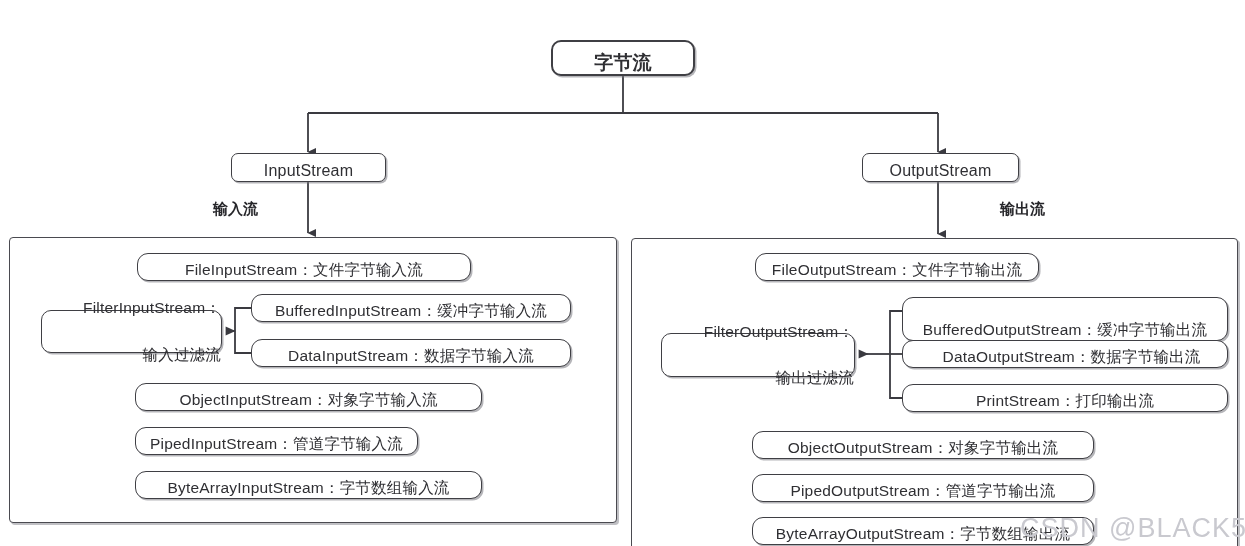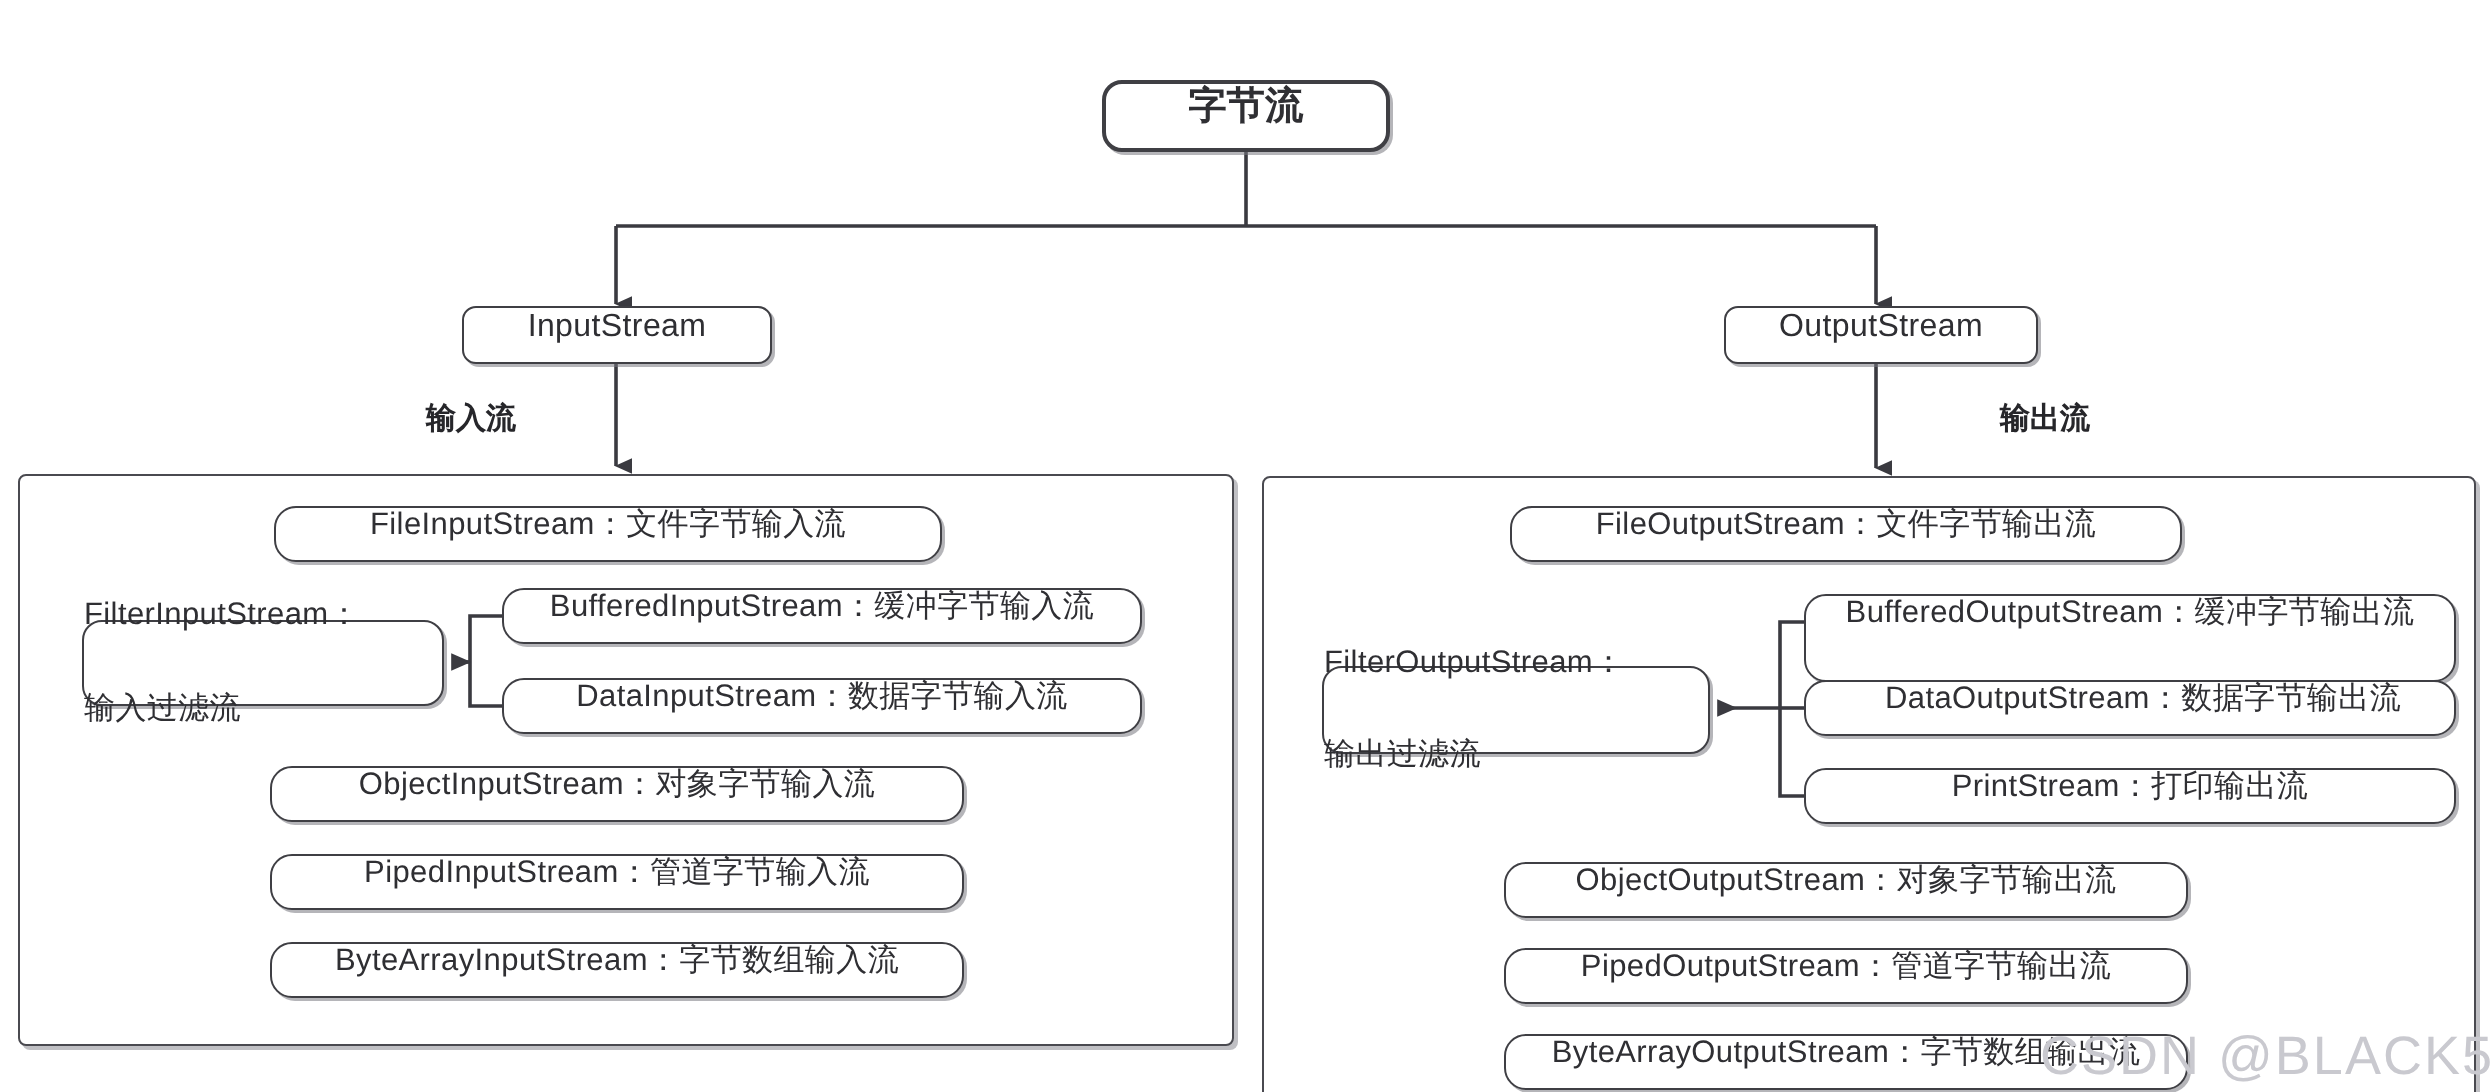--- a/index.html
+++ b/index.html
@@ -18,21 +18,21 @@
     overflow: hidden;
   }
   .node {
     position: absolute;
     box-sizing: border-box;
     border: 1.6px solid #3f3f44;
     border-radius: 9px;
     background: #ffffff;
     color: #2f2f33;
     display: flex;
-    align-items: flex-start;
+    align-items: flex-end;
     justify-content: center;
     text-align: center;
     line-height: 1.22;
     letter-spacing: 0.2px;
     white-space: nowrap;
     z-index: 3;
   }
   .node.shadowed {
     box-shadow: 1.5px 1.5px 0 rgba(120,120,128,0.55);
   }
@@ -162,28 +162,28 @@
   <div class="node leaf shadowed" style="left:251px; top:294px; width:320px; height:28px;">
     <span>BufferedInputStream：缓冲字节输入流</span>
   </div>
   <div class="node leaf shadowed" style="left:251px; top:339px; width:320px; height:28px;">
     <span>DataInputStream：数据字节输入流</span>
   </div>
 
   <div class="node leaf shadowed" style="left:135px; top:383px; width:347px; height:28px;">
     <span>ObjectInputStream：对象字节输入流</span>
   </div>
-  <div class="node leaf shadowed" style="left:135px; top:427px; width:347px; height:28px;">
+  <div class="node leaf shadowed" style="left:135px; top:427px; width:283px; height:28px;">
     <span>PipedInputStream：管道字节输入流</span>
   </div>
   <div class="node leaf shadowed" style="left:135px; top:471px; width:347px; height:28px;">
     <span>ByteArrayInputStream：字节数组输入流</span>
   </div>
 
-  <div class="node leaf shadowed" style="left:755px; top:253px; width:336px; height:28px;">
+  <div class="node leaf shadowed" style="left:755px; top:253px; width:284px; height:28px;">
     <span>FileOutputStream：文件字节输出流</span>
   </div>
 
   <div class="node filter shadowed" style="left:661px; top:333px; width:194px; height:44px; flex-direction:column;">
     <span>FilterOutputStream：</span>
     <span>输出过滤流</span>
   </div>
 
   <div class="node leaf shadowed" style="left:902px; top:297px; width:326px; height:44px;">
     <span>BufferedOutputStream：缓冲字节输出流</span>

